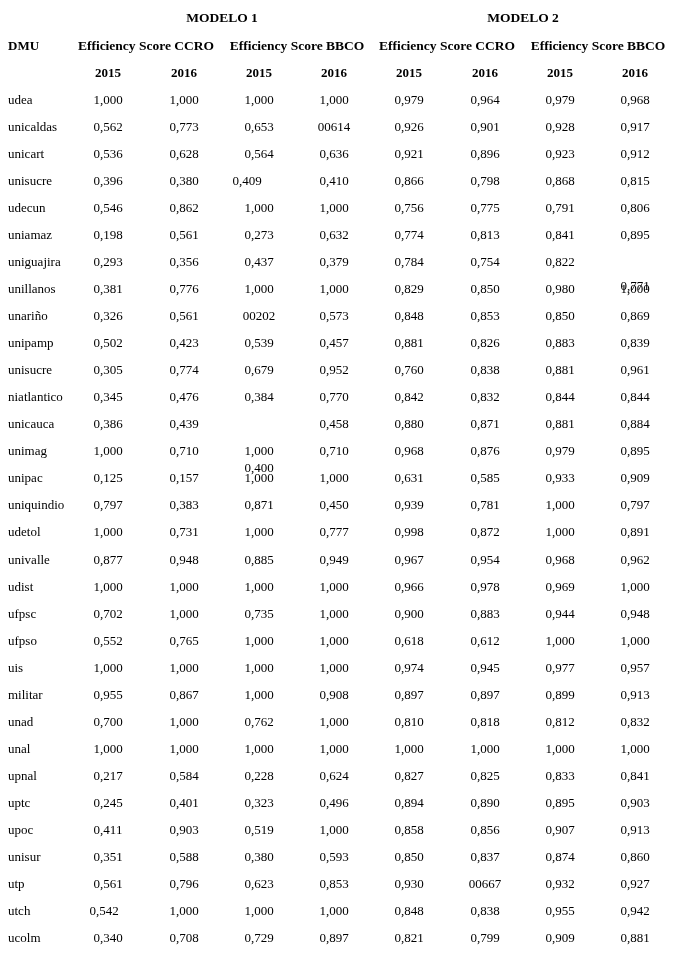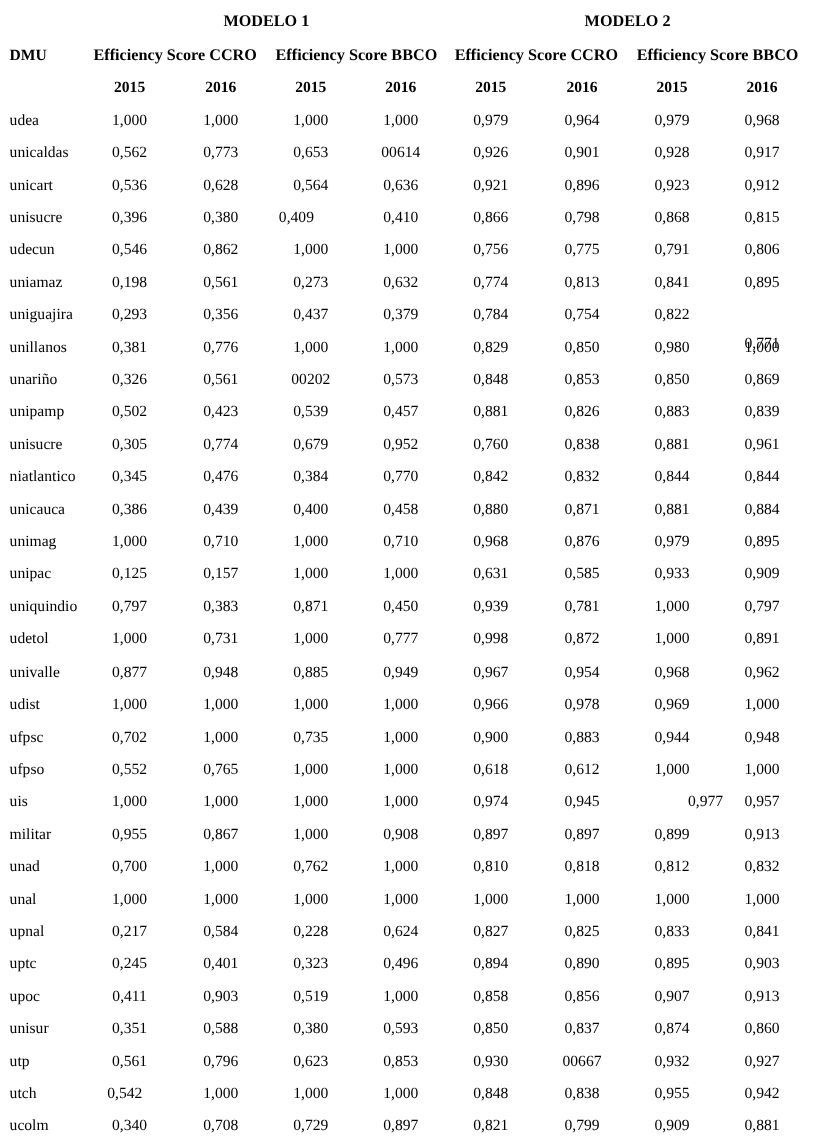--- a/index.html
+++ b/index.html
@@ -213,21 +213,21 @@
         <span class="val" style="left: 334px;">0,770</span>
         <span class="val" style="left: 409px;">0,842</span>
         <span class="val" style="left: 485px;">0,832</span>
         <span class="val" style="left: 560px;">0,844</span>
         <span class="val" style="left: 635px;">0,844</span>
       </div>
       <div class="row" style="top: 410.36px;">
         <span class="dmu">unicauca</span>
         <span class="val" style="left: 108px;">0,386</span>
         <span class="val" style="left: 184px;">0,439</span>
-        <span class="val" style="left: 259px;">0,400</span>
+        <span class="val" style="left: 259px; margin-top: 44px;">0,400</span>
         <span class="val" style="left: 334px;">0,458</span>
         <span class="val" style="left: 409px;">0,880</span>
         <span class="val" style="left: 485px;">0,871</span>
         <span class="val" style="left: 560px;">0,881</span>
         <span class="val" style="left: 635px;">0,884</span>
       </div>
       <div class="row" style="top: 437.39px;">
         <span class="dmu">unimag</span>
         <span class="val" style="left: 108px;">1,000</span>
         <span class="val" style="left: 184px;">0,710</span>
@@ -316,21 +316,21 @@
         <span class="val" style="left: 635px;">1,000</span>
       </div>
       <div class="row" style="top: 653.63px;">
         <span class="dmu">uis</span>
         <span class="val" style="left: 108px;">1,000</span>
         <span class="val" style="left: 184px;">1,000</span>
         <span class="val" style="left: 259px;">1,000</span>
         <span class="val" style="left: 334px;">1,000</span>
         <span class="val" style="left: 409px;">0,974</span>
         <span class="val" style="left: 485px;">0,945</span>
-        <span class="val" style="left: 560px; margin-left: 28px;">0,977</span>
+        <span class="val" style="left: 560px;">0,977</span>
         <span class="val" style="left: 635px;">0,957</span>
       </div>
       <div class="row" style="top: 680.66px;">
         <span class="dmu">militar</span>
         <span class="val" style="left: 108px;">0,955</span>
         <span class="val" style="left: 184px;">0,867</span>
         <span class="val" style="left: 259px;">1,000</span>
         <span class="val" style="left: 334px;">0,908</span>
         <span class="val" style="left: 409px;">0,897</span>
         <span class="val" style="left: 485px;">0,897</span>

